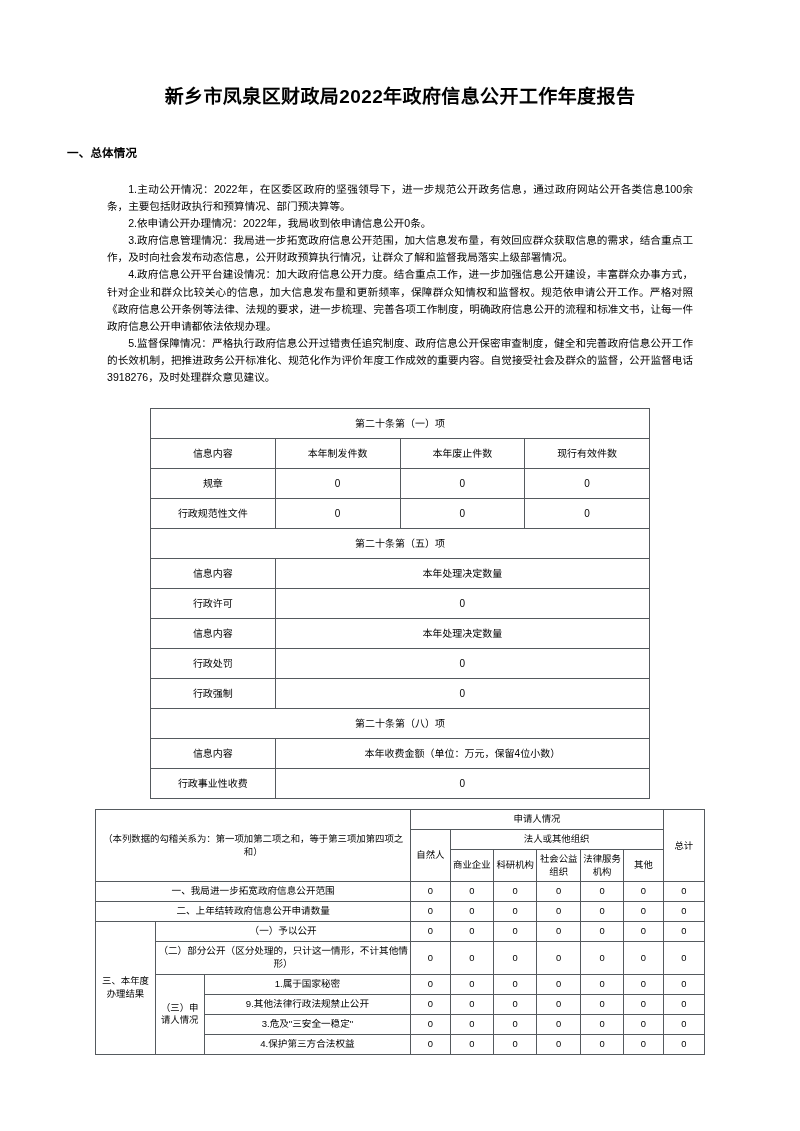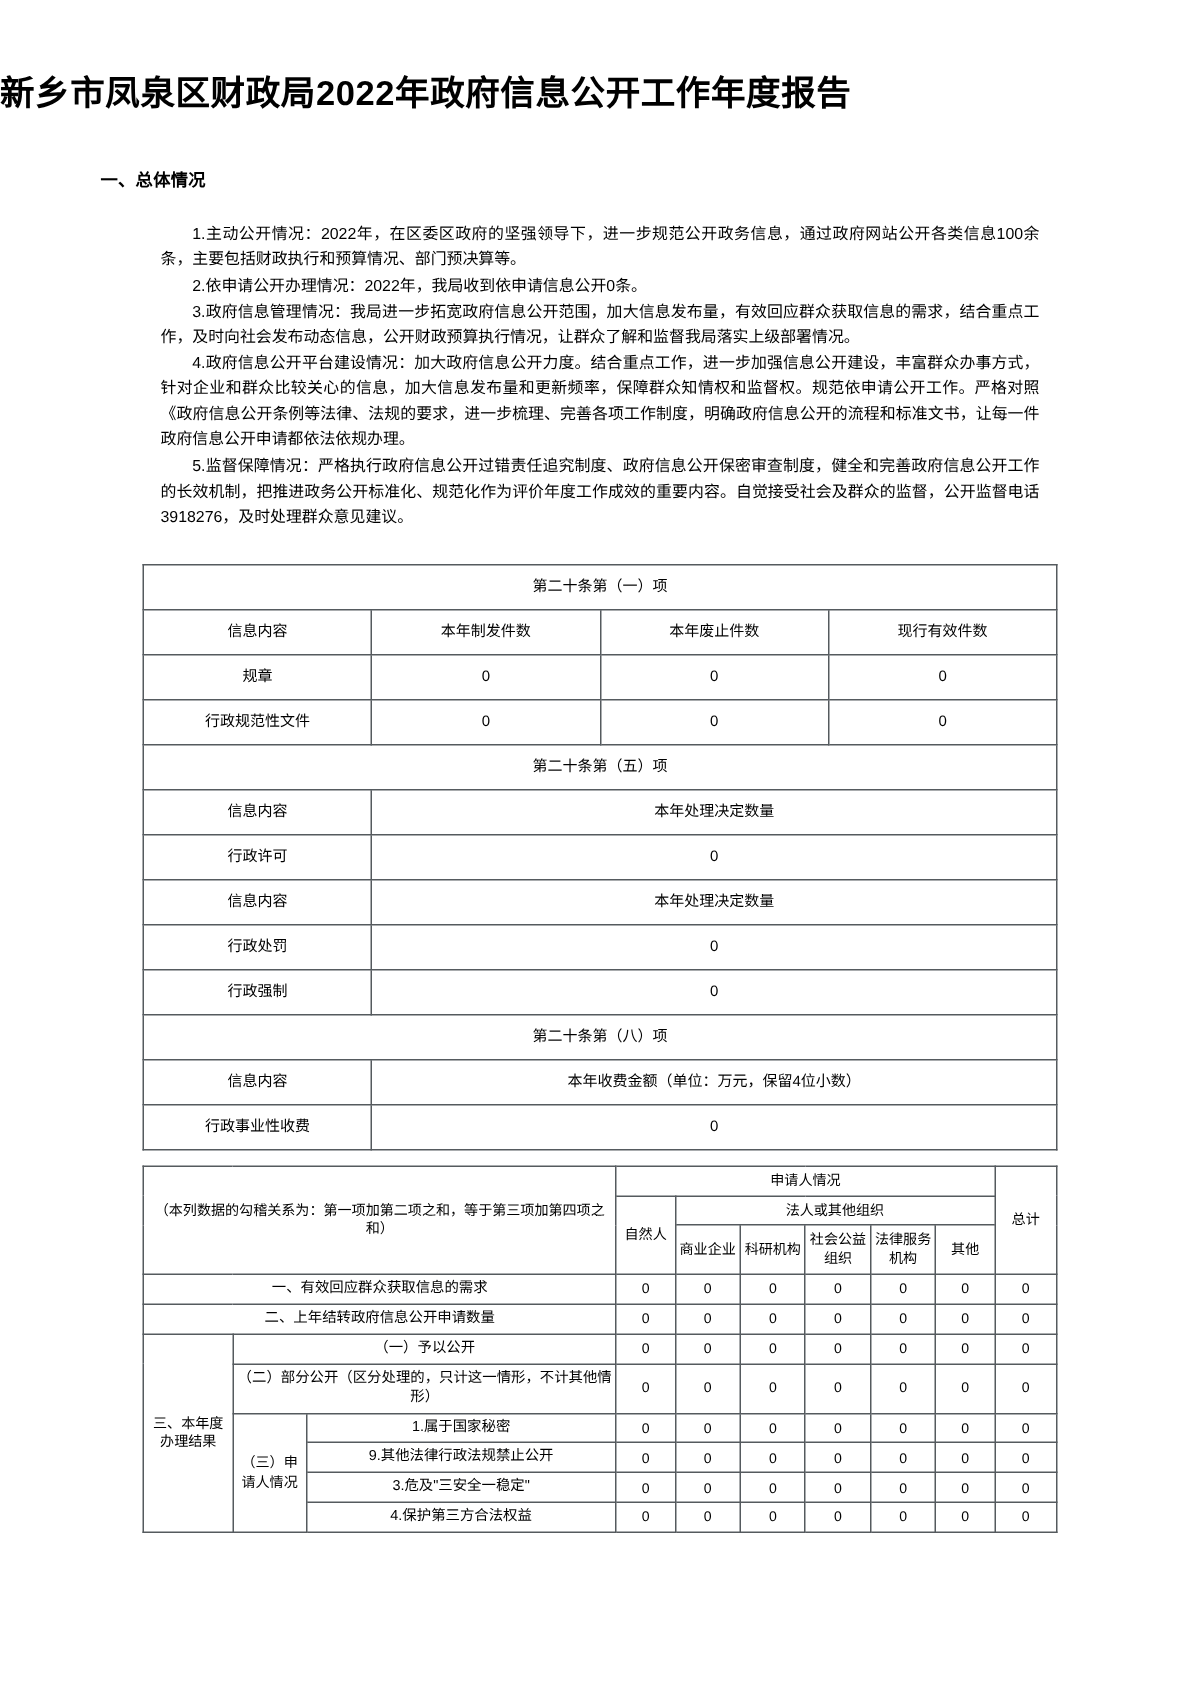--- a/index.html
+++ b/index.html
@@ -18,26 +18,26 @@
   }
   .page {
     position: relative;
     width: 800px;
     height: 1131px;
     box-sizing: border-box;
     padding: 0;
     background: #fff;
   }
   .doc-title {
-    text-align: left;
-    font-size: 23px;
+    text-align: center;
+    font-size: 19px;
     font-weight: bold;
     letter-spacing: 0.4px;
     margin: 0;
-    padding-top: 46px;
+    padding-top: 84px;
     line-height: 1.4;
   }
   .section-heading {
     font-size: 11.5px;
     font-weight: bold;
     margin: 5px;
     padding-left: 62px;
     letter-spacing: 0.2px;
   }
   .sec1-wrap { padding-top: 28px; }
@@ -65,21 +65,21 @@
   }
   table.gov td {
     border: 1px solid #555a5e;
     text-align: center;
     vertical-align: middle;
     padding: 5px 3px;
     line-height: 1.35;
     word-break: break-all;
   }
   .t1-wrap { padding-top: 10px; }
-  table.t1 { width: 610px; }
+  table.t1 { width: 500px; }
   table.t1 td { height: 19px; }
   .band { font-size: 10px; }
 
   .t3-wrap { padding-top: 10px; }
   table.t3 { width: 610px; font-size: 9.4px; }
   table.t3 td { padding: 3px 2px; }
   table.t3 td.num { font-size: 9.4px; }
   .hdr-note {
     font-size: 9.4px;
     line-height: 1.4;
@@ -214,21 +214,21 @@
 
         <tr>
           <td>商业企业</td>
           <td>科研机构</td>
           <td>社会公益组织</td>
           <td>法律服务机构</td>
           <td>其他</td>
         </tr>
 
         <tr>
-          <td class="rowlabel" colspan="3">一、有效回应群众获取信息的需求</td>
+          <td class="rowlabel" colspan="3">一、我局进一步拓宽政府信息公开范围</td>
           <td class="num">0</td>
           <td class="num">0</td>
           <td class="num">0</td>
           <td class="num">0</td>
           <td class="num">0</td>
           <td class="num">0</td>
           <td class="num">0</td>
         </tr>
 
         <tr>

